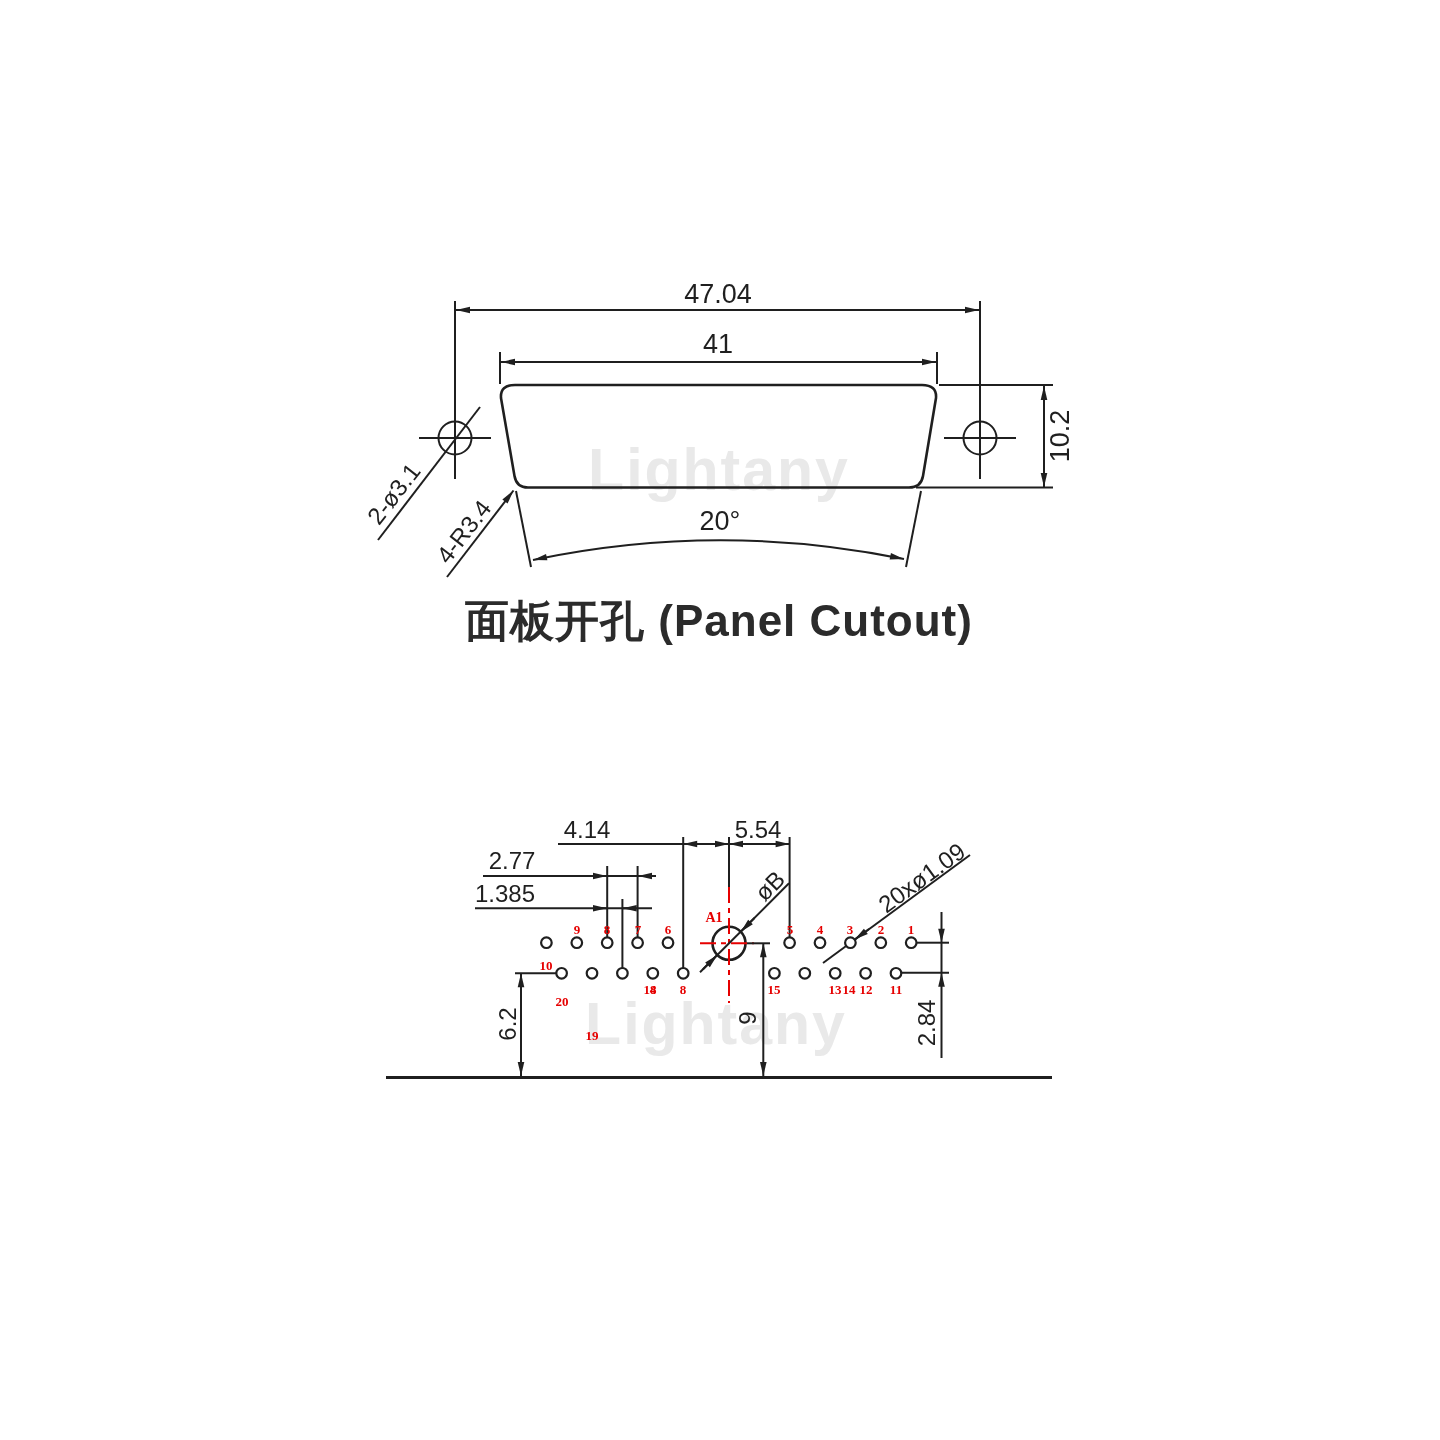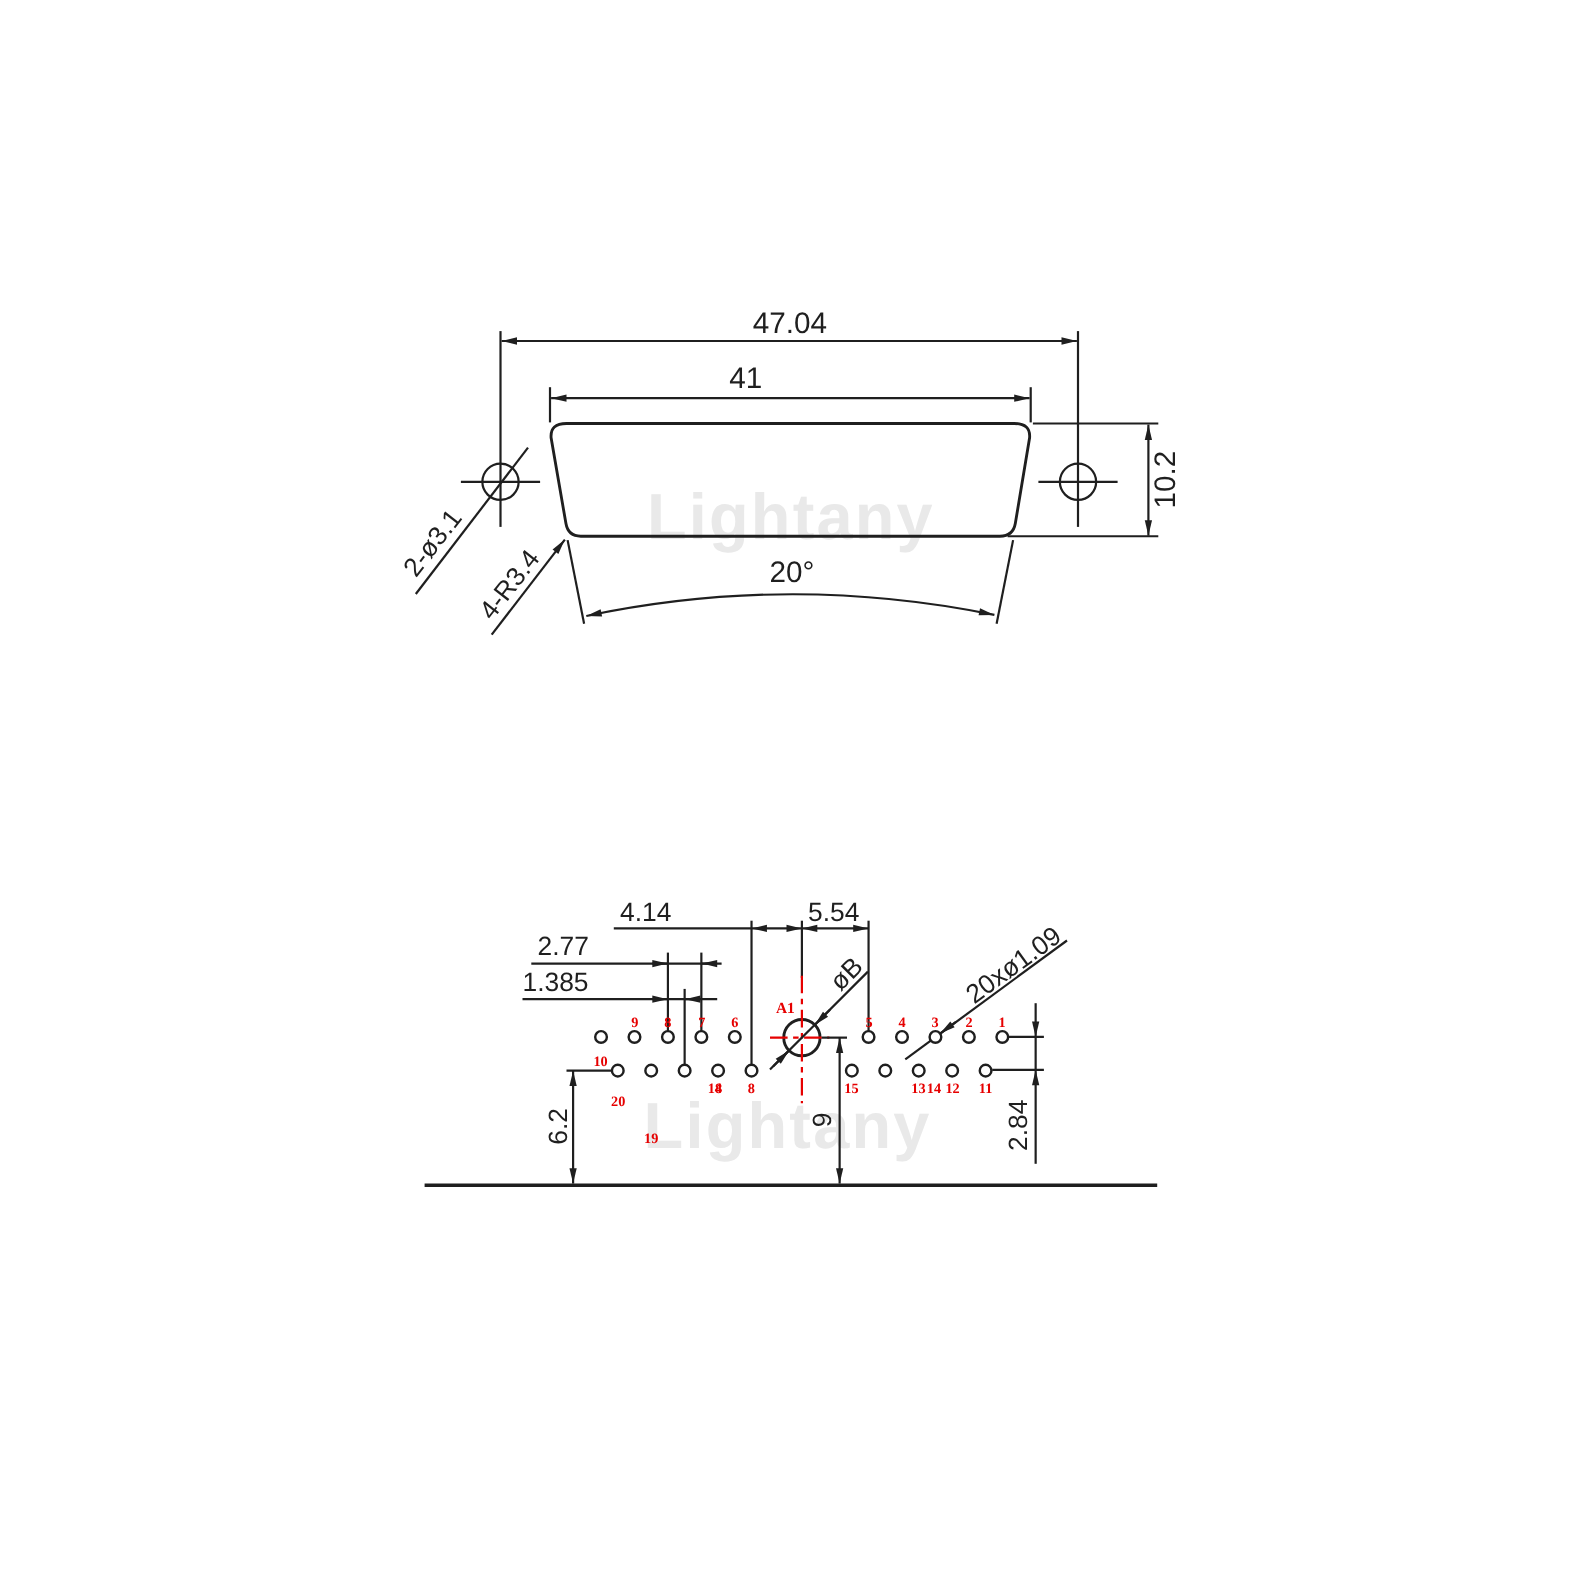--- a/index.html
+++ b/index.html
@@ -136,25 +136,26 @@
       <circle class="pin" cx="683.2" cy="973.3" r="5.3"></circle>
       <circle class="pin" cx="774.4" cy="973.3" r="5.3"></circle>
       <circle class="pin" cx="804.8" cy="973.3" r="5.3"></circle>
       <circle class="pin" cx="835.2" cy="973.3" r="5.3"></circle>
       <circle class="pin" cx="865.6" cy="973.3" r="5.3"></circle>
       <circle class="pin" cx="896" cy="973.3" r="5.3"></circle>
     </g>
   </svg>
 
   <div class="lbl dim" style="left:718px;top:294px;">47.04</div>
-  <div class="lbl dim" style="left:678px;top:344px;">41</div>
+  <div class="lbl dim" style="left:718px;top:344px;">41</div>
   <div class="lbl dim r90" style="left:1060px;top:436px;">10.2</div>
   <div class="lbl dimb r52" style="left:394px;top:494px;">2-ø3.1</div>
   <div class="lbl dimb r52" style="left:464px;top:532px;">4-R3.4</div>
   <div class="lbl dim" style="left:720px;top:521px;">20°</div>
+  <div class="lbl title" style="left:719px;top:621px;">面板开孔 (Panel Cutout)</div>
 
   <div class="lbl dimb" style="left:587px;top:830px;">4.14</div>
   <div class="lbl dimb" style="left:758px;top:830px;">5.54</div>
   <div class="lbl dimb" style="left:512px;top:861px;">2.77</div>
   <div class="lbl dimb" style="left:505px;top:894px;">1.385</div>
   <div class="lbl dimb r45" style="left:770px;top:886px;">øB</div>
   <div class="lbl dimb r36" style="left:922px;top:878px;">20xø1.09</div>
   <div class="lbl dimb r90" style="left:508px;top:1024px;">6.2</div>
   <div class="lbl dimb r90" style="left:748px;top:1018px;">9</div>
   <div class="lbl dimb r90" style="left:927px;top:1023px;">2.84</div>

